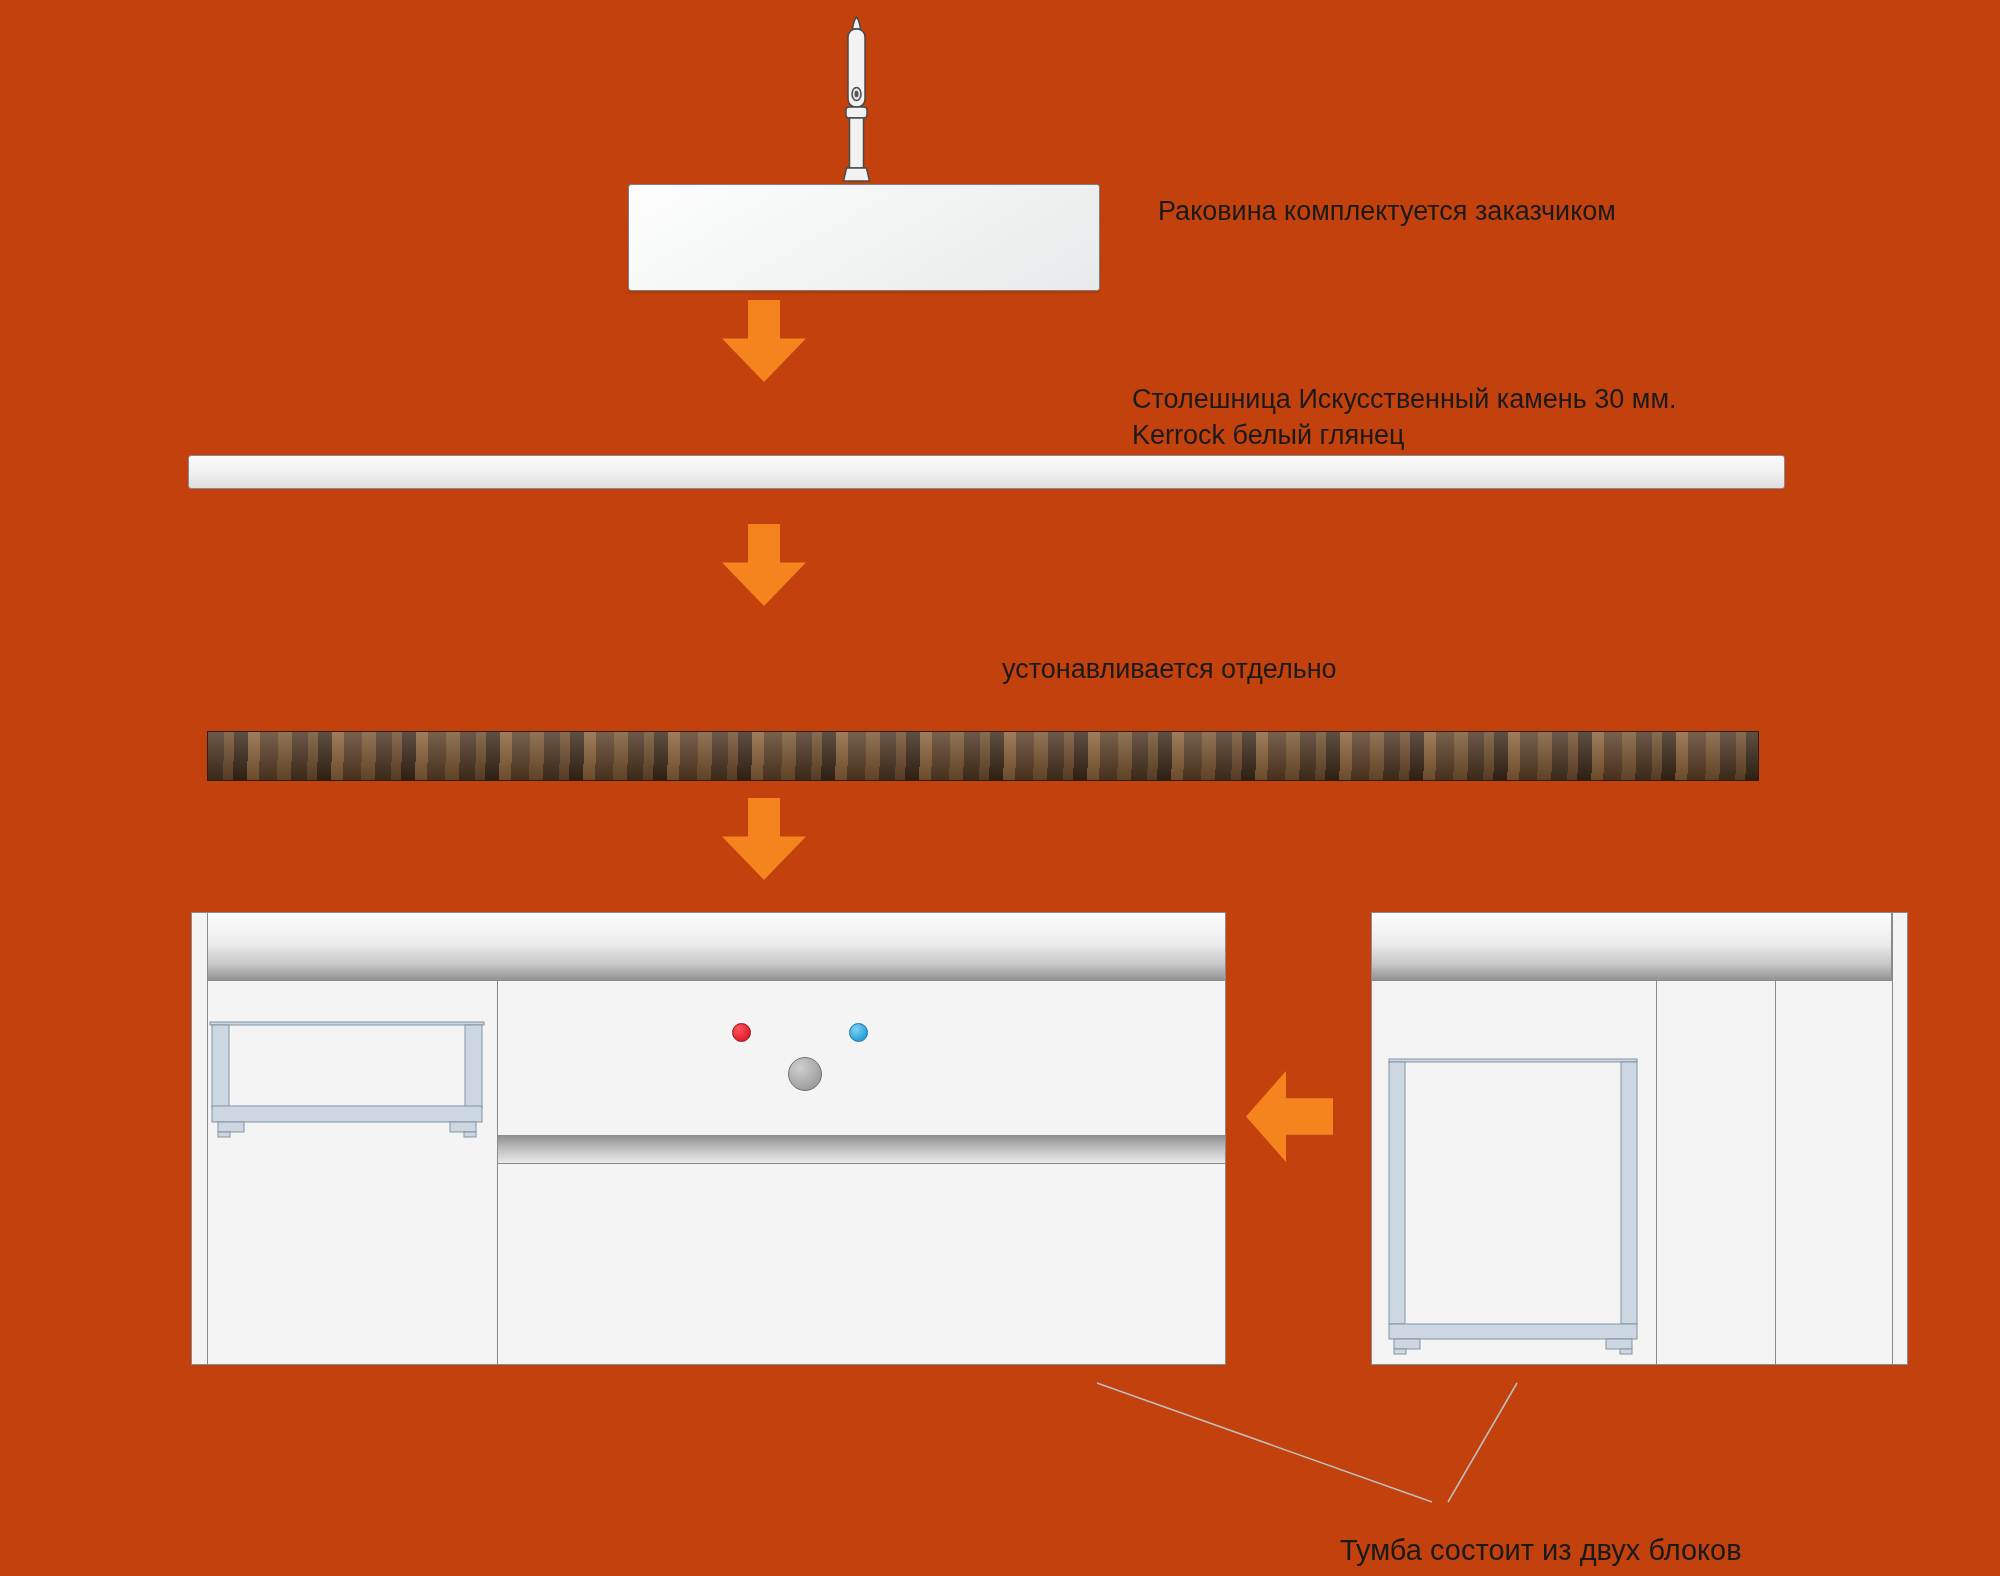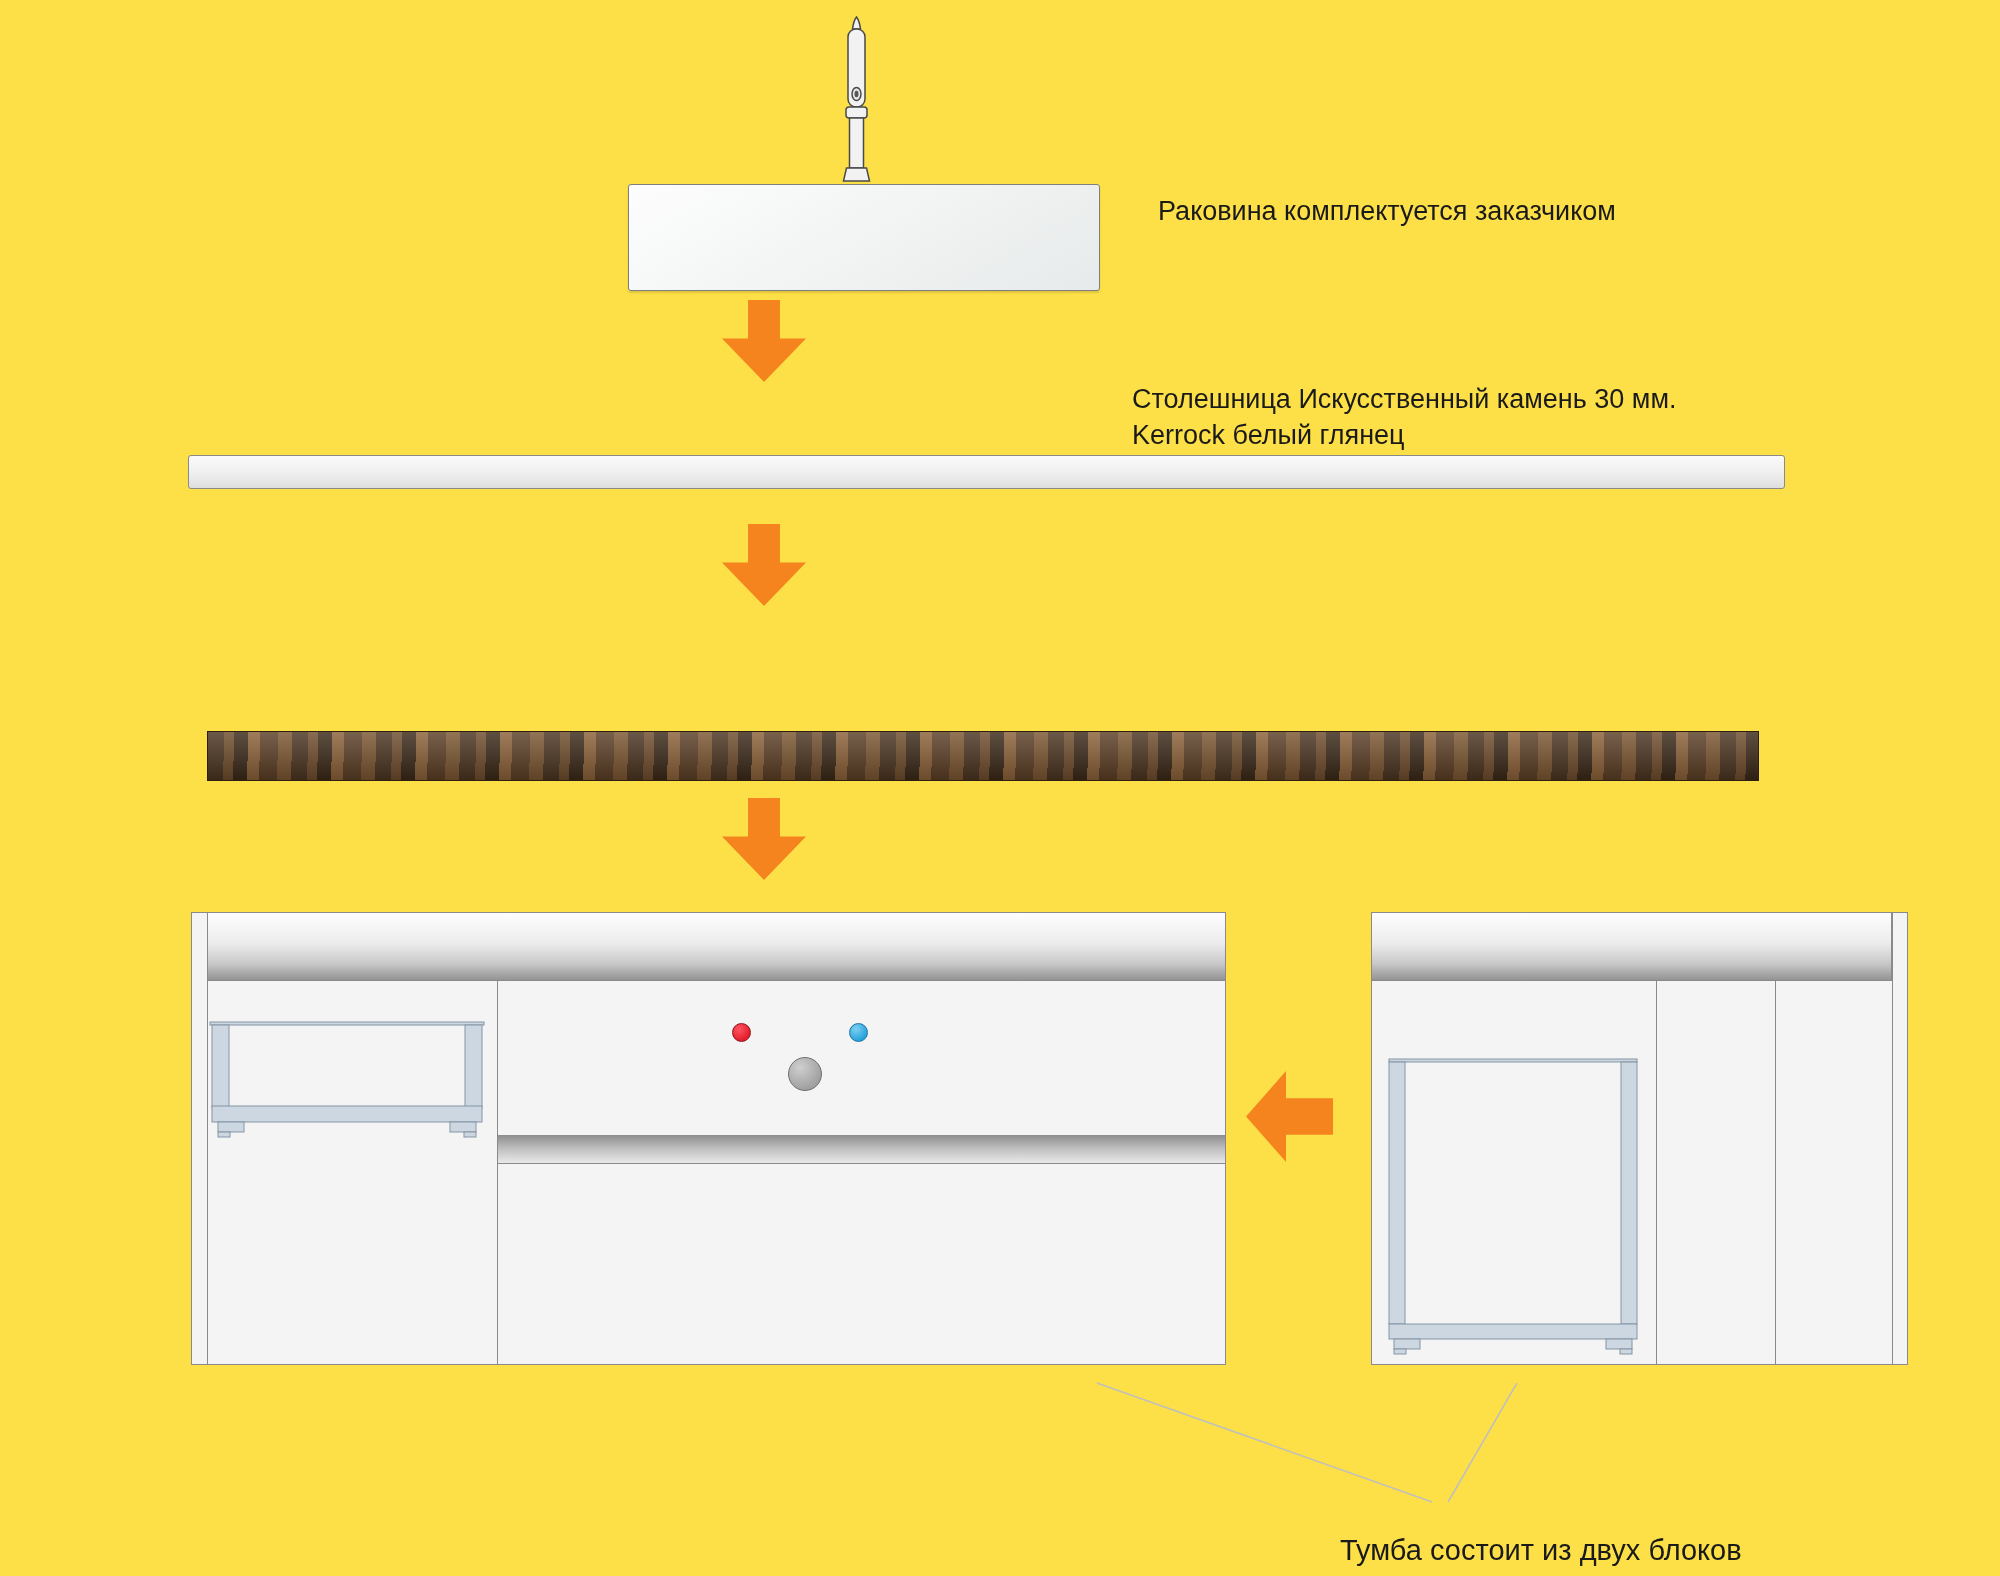--- a/index.html
+++ b/index.html
@@ -1,16 +1,16 @@
 <!DOCTYPE html>
 <html style="--arrow-orange: #F5841F; --hot-water: #E31E2D; --cold-water: #29A3DB; --drain-gray: #ABABAB; --wood-dark: #3A2817; --wood-light: #8A6038;"><head>
 <meta charset="utf-8">
 <style>
   html,body{margin:0;padding:0;background:#ffffff;}
-  .canvas{position:relative;width:2000px;height:1576px;background:#fde047;
+  .canvas{position:relative;width:2000px;height:1576px;background:#c2410c;
           font-family:"Liberation Sans",sans-serif;color:#1c1c1c;overflow:hidden;}
   .abs{position:absolute;}
   .label{font-size:27px;line-height:36px;white-space:nowrap;color:#1a1a1a;}
   .label span{display:block;}
   .label-big{font-size:29px;}
   .arrow-down{background:var(--arrow-orange,#F5841F);
       clip-path:polygon(31% 0%,69% 0%,69% 47%,100% 47%,50% 100%,0% 47%,31% 47%);}
   .arrow-left{background:var(--arrow-orange,#F5841F);
       clip-path:polygon(0% 50%,46% 0%,46% 30%,100% 30%,100% 70%,46% 70%,46% 100%);}
   .sink{background:linear-gradient(150deg,#fdfdfd 0%,#f1f3f3 55%,#e7eaea 100%);
@@ -59,20 +59,21 @@
   <div class="abs label" style="left:1132px;top:381px;">
     <span>Столешница Искусственный камень 30 мм.</span>
     <span>Kerrock белый глянец</span>
   </div>
 
   <div class="abs slab" style="left:188px;top:455px;width:1597px;height:34px;"></div>
 
   <div class="abs arrow-down" style="left:722px;top:524px;width:84px;height:82px;"></div>
 
   <div class="abs label" style="left:1002px;top:651px;">
+    <span>устонавливается отдельно</span>
   </div>
 
   <div class="abs wood" style="left:207px;top:731px;width:1552px;height:50px;"></div>
 
   <div class="abs arrow-down" style="left:722px;top:798px;width:84px;height:82px;"></div>
 
   <div class="abs panel" style="left:191px;top:912px;width:17px;height:453px;"></div>
   <div class="abs top-rail" style="left:207px;top:912px;width:1019px;height:69px;"></div>
 
   <div class="abs panel" style="left:207px;top:980px;width:291px;height:385px;">

